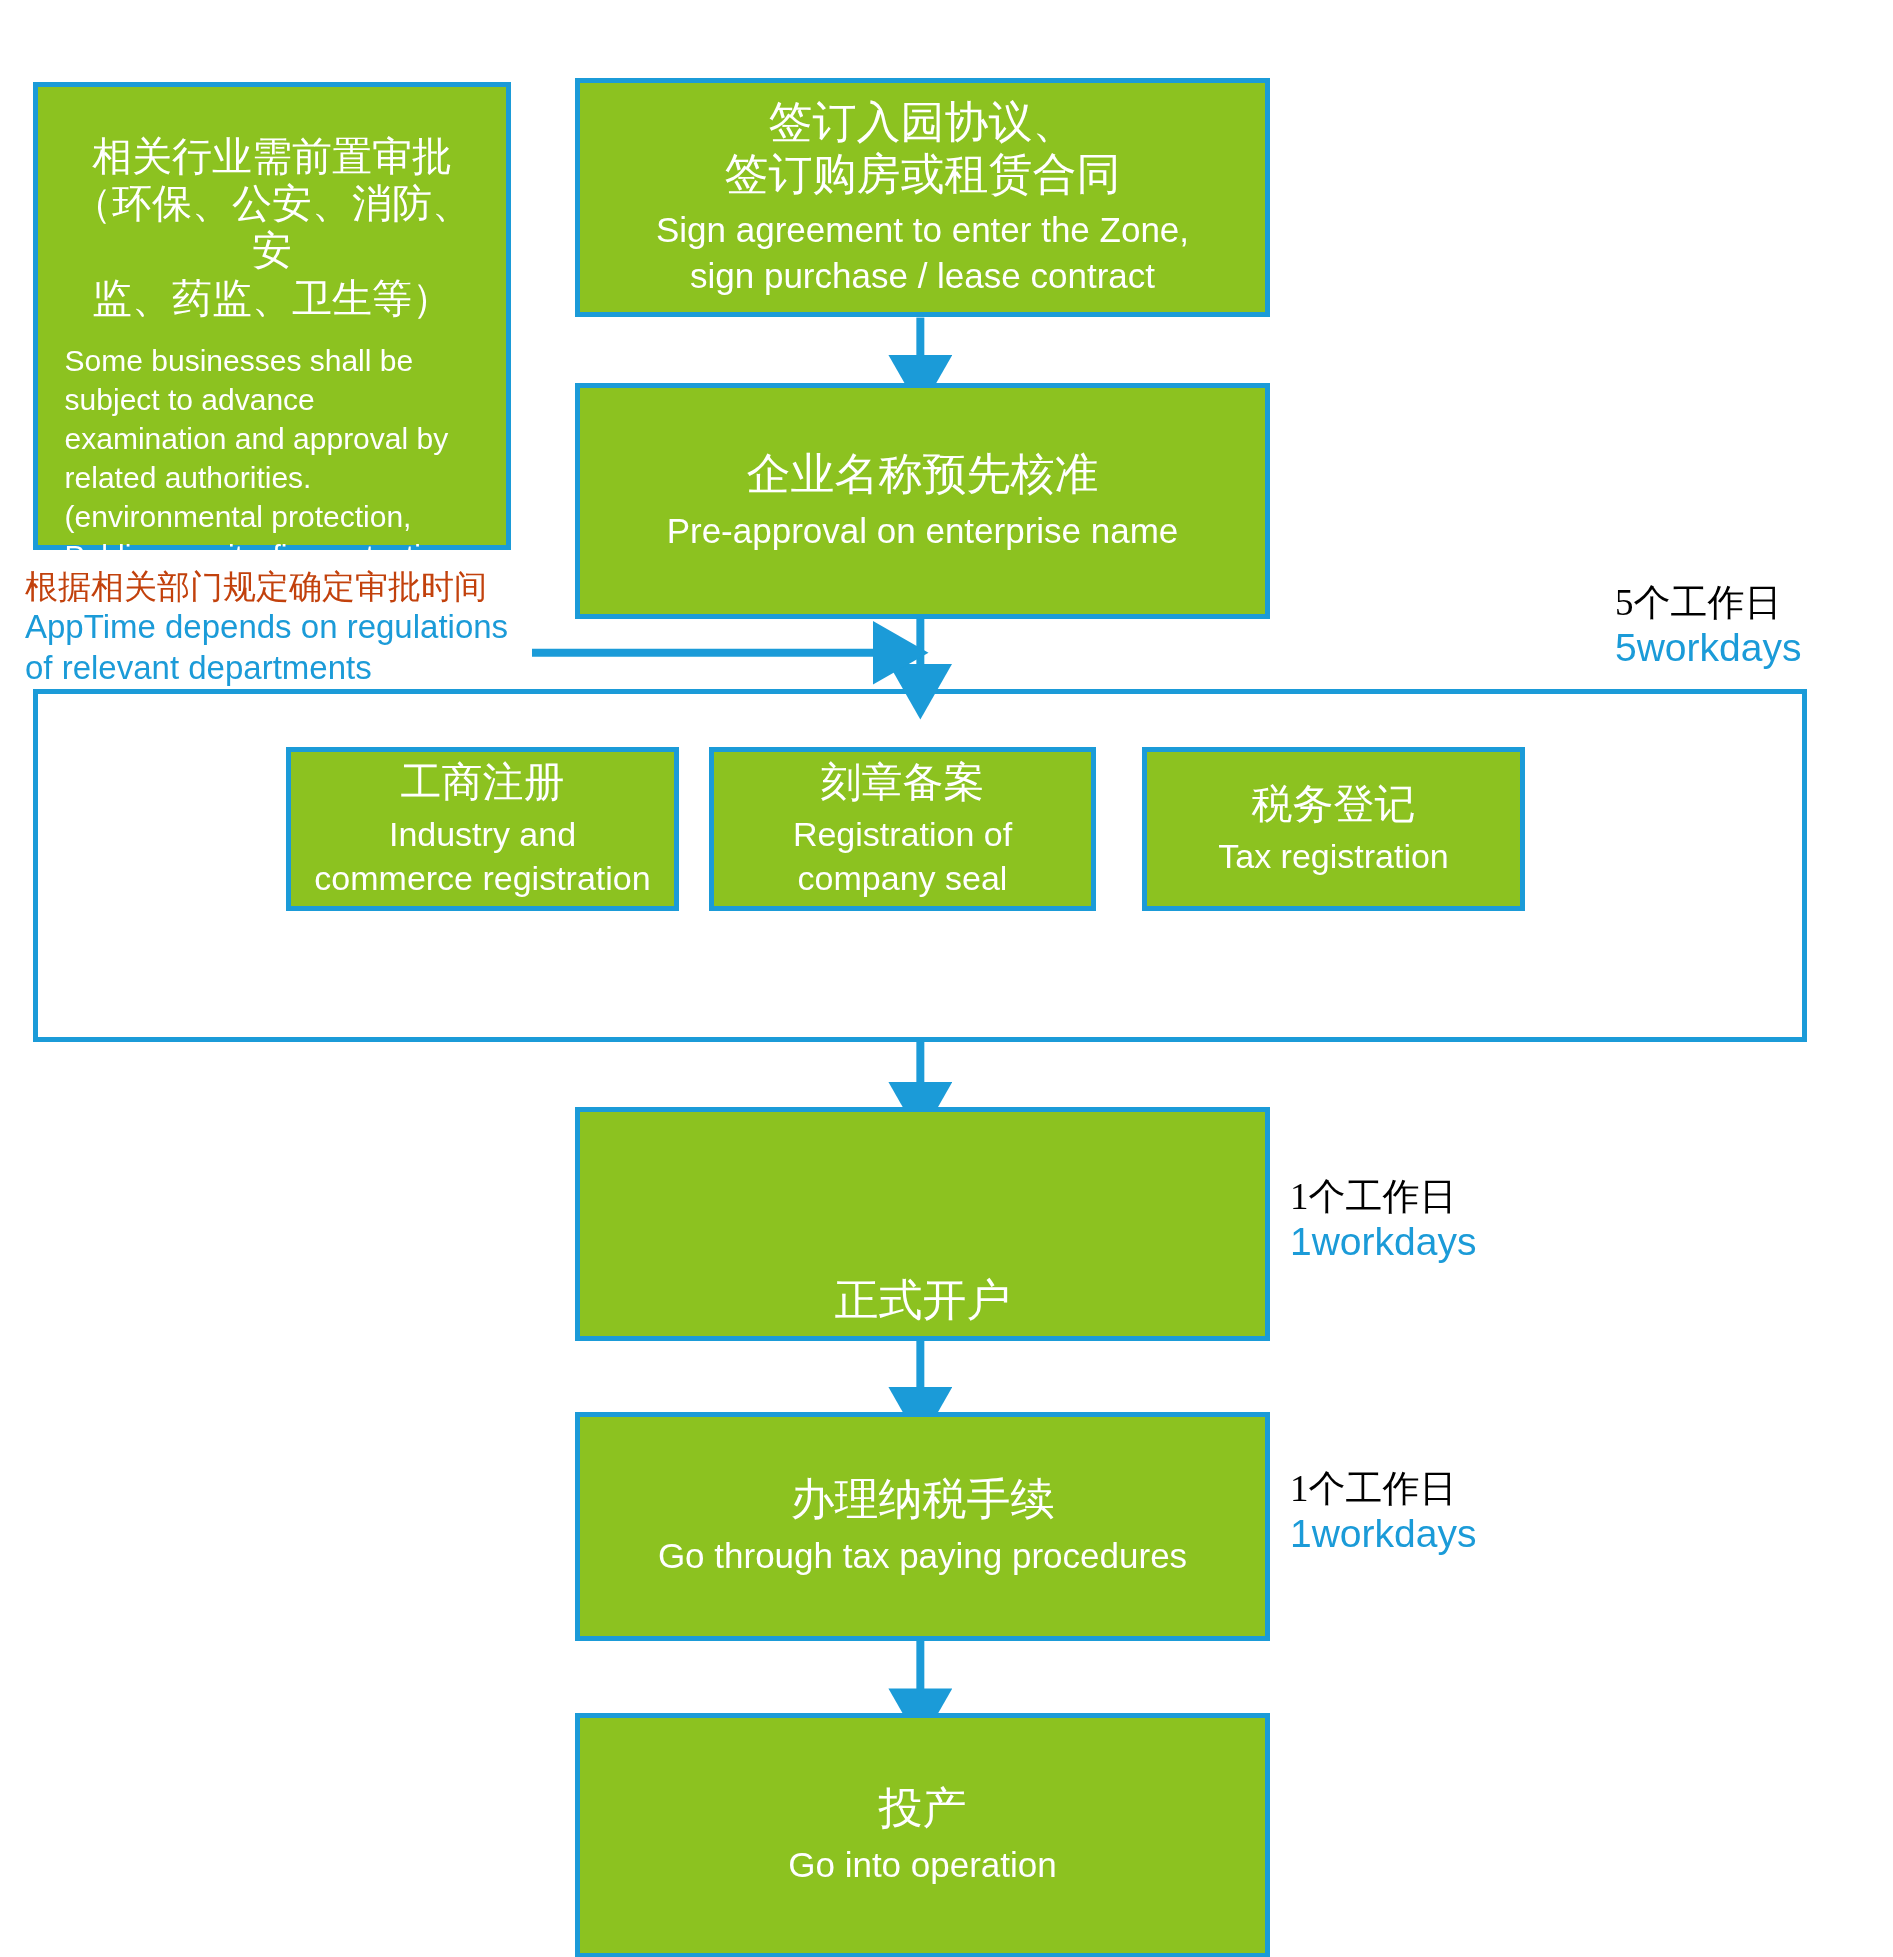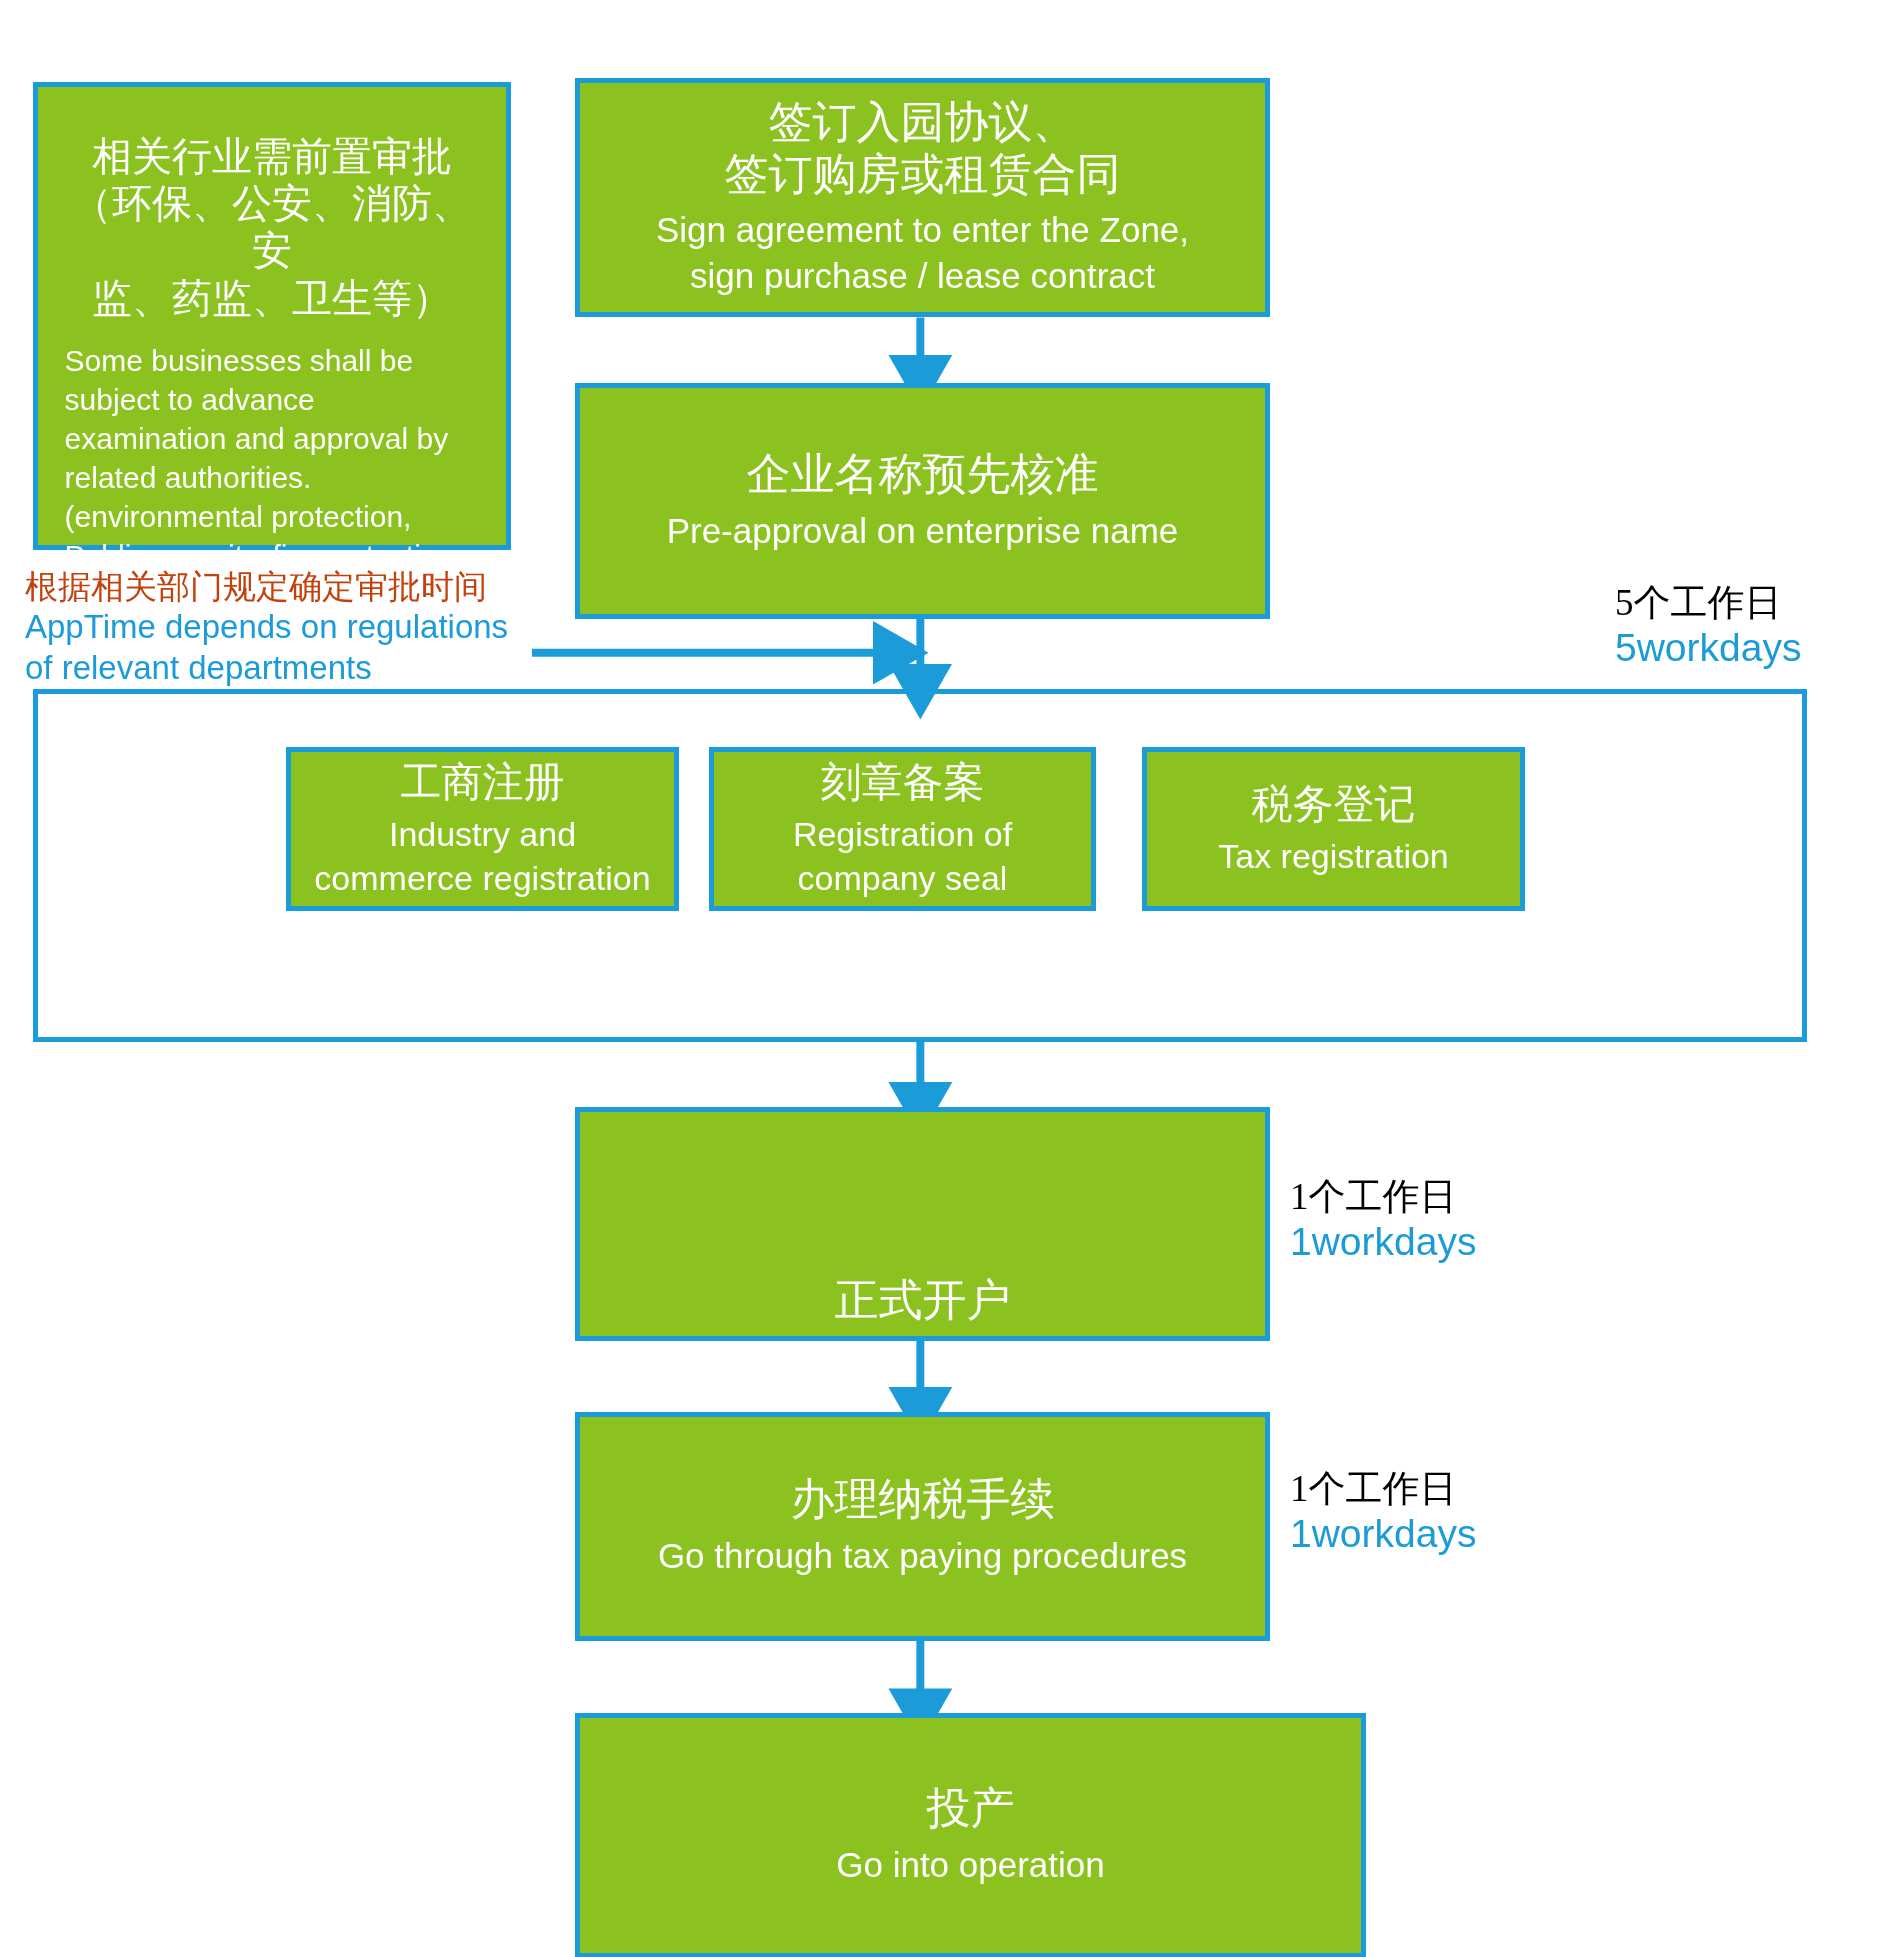--- a/index.html
+++ b/index.html
@@ -102,21 +102,21 @@
   
   #box-tax-paying {
     left: 575px; top: 1412px; width: 695px; height: 229px;
     padding: 8.9px 16px;
   }
   #box-tax-paying .cn { font-size: 44px; }
   #box-tax-paying .en { font-size: 35px; margin-top: 7px; }
 
   
   #box-operation {
-    left: 575px; top: 1713px; width: 791px; height: 245px;
+    left: 575px; top: 1713px; width: 695px; height: 245px;
     padding: 8.9px 16px;
   }
   #box-operation .cn { font-size: 44px; }
   #box-operation .en { font-size: 35px; margin-top: 7px; }
 
   
   .duration {
     position: absolute;
     text-align: left;
     line-height: 1.18;

